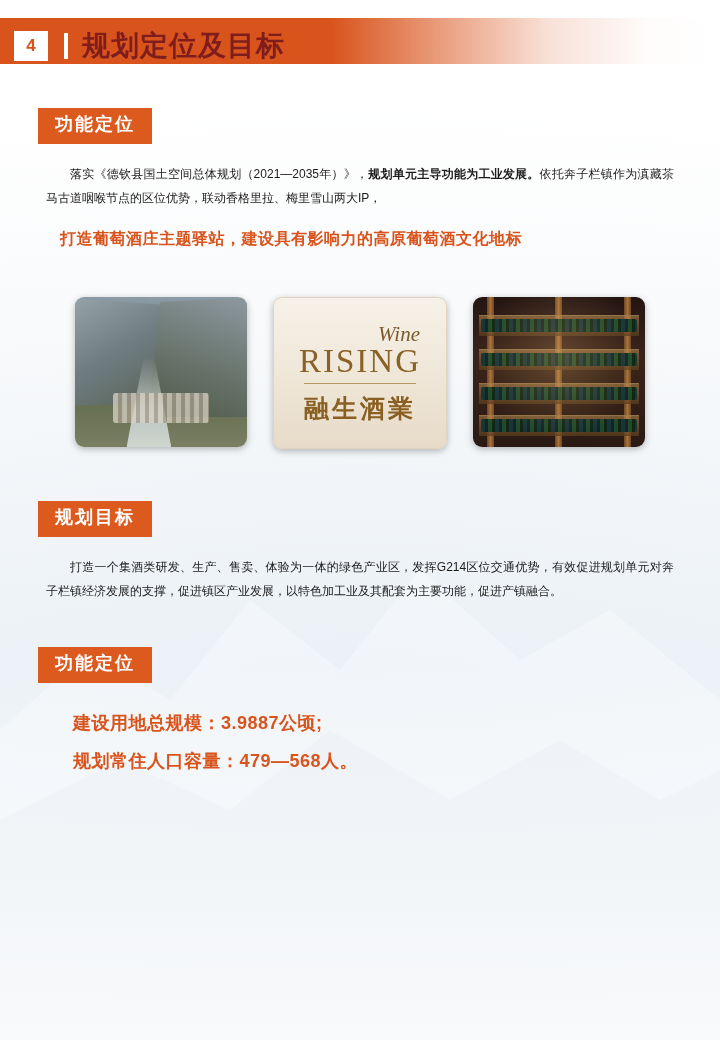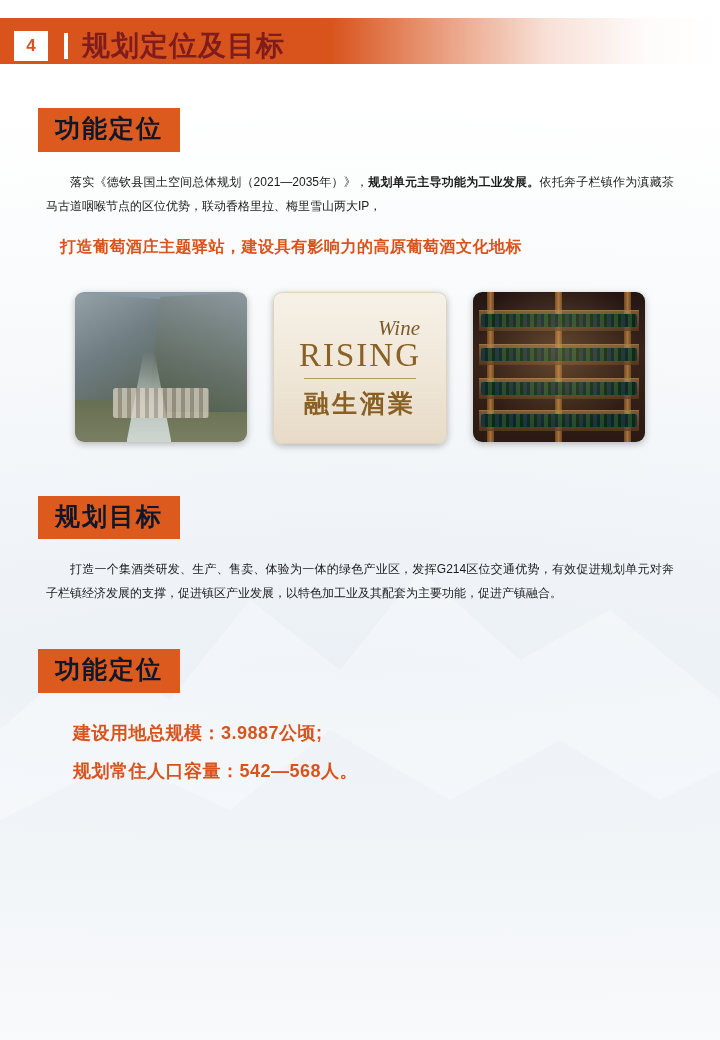--- a/index.html
+++ b/index.html
@@ -102,22 +102,22 @@
     color: #7f1d1d;
     font-size: 28px;
     font-weight: bold;
     letter-spacing: 1px;
   }
 
   
   .tag {
     display: inline-block;
     background: #dd5a1f;
-    color: #0f172a;
-    font-size: 25px;
+    color: #ffffff;
+    font-size: 18px;
     font-weight: bold;
     letter-spacing: 2px;
     padding: 7px 17px 9px 17px;
     line-height: 1.1;
   }
   .tag-wrap {
     padding-left: 38px;
   }
 
   
@@ -139,21 +139,21 @@
     line-height: 1.65;
     text-align: left;
     letter-spacing: 0.5px;
   }
 
   
   .img-row {
     display: flex;
     justify-content: center;
     gap: 26px;
-    margin-top: 32px;
+    margin-top: 45px;
   }
   .thumb {
     width: 172px;
     height: 150px;
     border-radius: 9px;
     overflow: hidden;
     box-shadow: 0 2px 7px rgba(0,0,0,0.28);
     position: relative;
   }
 
@@ -334,17 +334,17 @@
     </div>
 
     <p class="para">打造一个集酒类研发、生产、售卖、体验为一体的绿色产业区，发挥G214区位交通优势，有效促进规划单元对奔子栏镇经济发展的支撑，促进镇区产业发展，以特色加工业及其配套为主要功能，促进产镇融合。</p>
 
     <div class="tag-wrap" style="margin-top:44px;">
       <span class="tag">功能定位</span>
     </div>
 
     <div style="margin-top:22px;">
       <div class="scale-line">建设用地总规模：3.9887公顷;</div>
-      <div class="scale-line">规划常住人口容量：542—568人。</div>
+      <div class="scale-line">规划常住人口容量：479—568人。</div>
     </div>
 
   </div>
 </div>
 
 </body></html>

